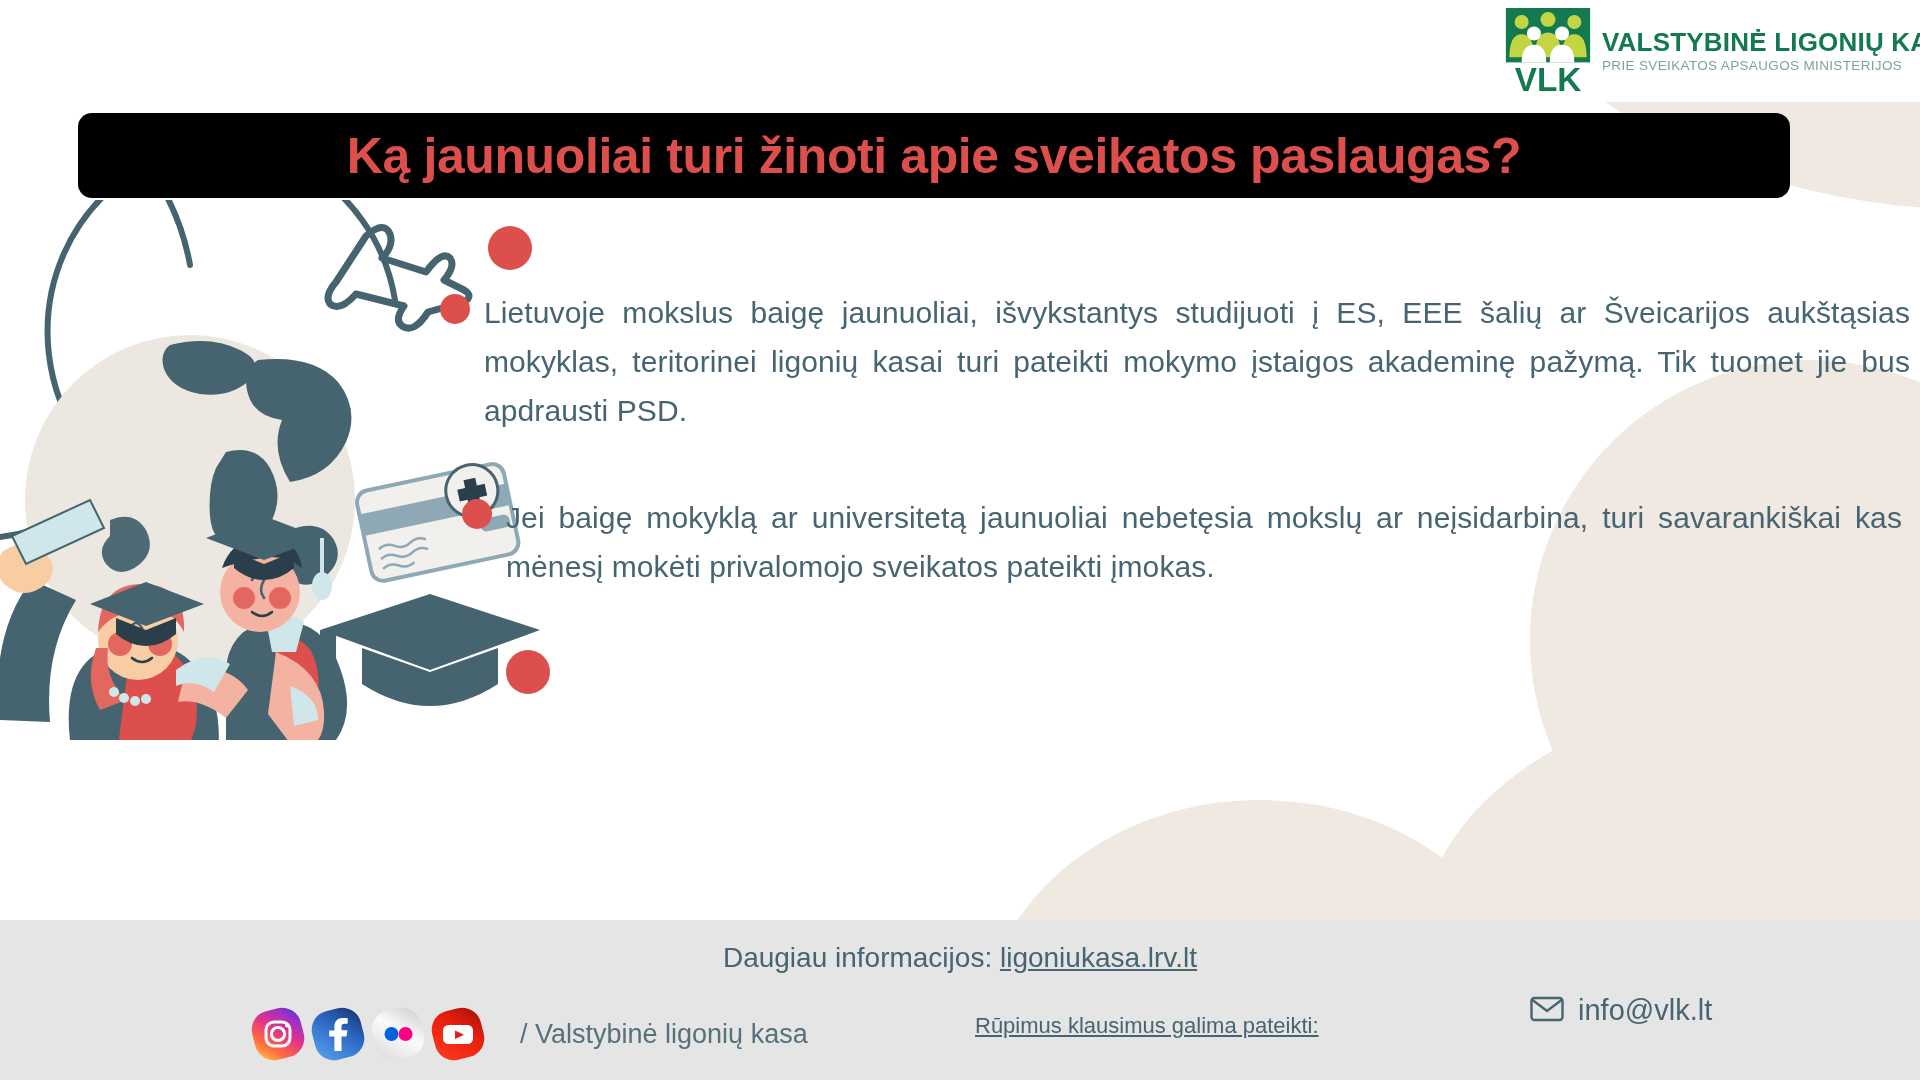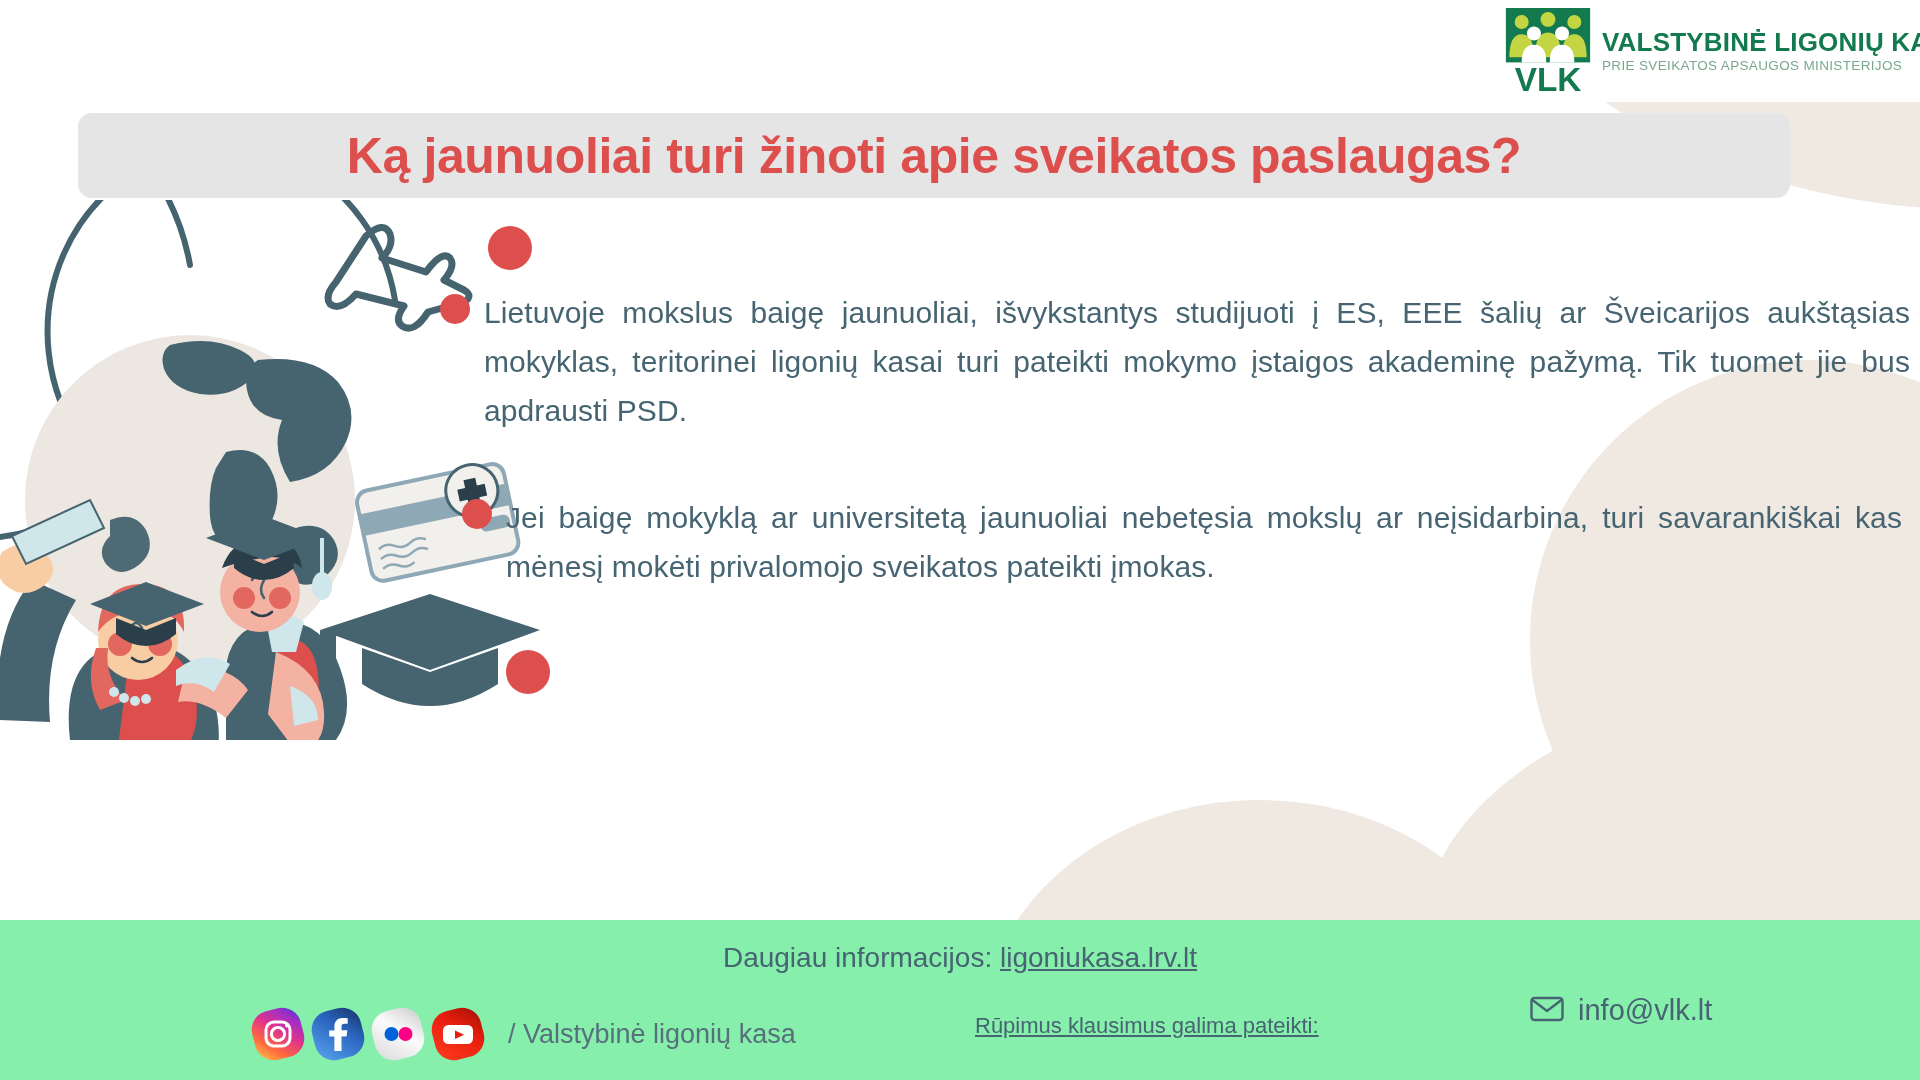--- a/index.html
+++ b/index.html
@@ -42,21 +42,21 @@
   .logo-line1 {
     font-size:26px; font-weight:bold; color:#127a4e; letter-spacing:.2px; white-space:nowrap;
   }
   .logo-line2 {
     font-size:13.5px; color:#7aa88f; letter-spacing:.35px; margin-top:4px; white-space:nowrap;
   }
 
   
   .title-bar {
     position:absolute; left:78px; top:113px; width:1712px; height:85px;
-    background:#e5e5e5; border-radius:14px;
+    background:#000000; border-radius:14px;
     display:flex; align-items:center; justify-content:center;
   }
   .title-text {
     font-size:50px; font-weight:bold; color:#dd4f4d;
     letter-spacing:-0.4px; white-space:nowrap;
   }
 
   
   .illus { position:absolute; left:-10px; top:200px; width:560px; height:540px; }
 
@@ -72,35 +72,35 @@
     text-align:justify; text-align-last:left; margin-left:14px; flex:1 1 auto;
     letter-spacing:0.1px;
   }
   #b1 { margin-left:0px; width:1470px; }
   #b2 { margin-left:40px; margin-top:58px; width:1420px; }
   #b3 { margin-left:22px; margin-top:58px; width:1440px; }
 
   
   .footer {
     position:absolute; left:0; top:920px; width:1920px; height:160px;
-    background:#86efac;
+    background:#e5e5e5;
   }
   .more-info {
     position:absolute; left:0; top:22px; width:1920px; text-align:center;
     font-size:28px; color:#466471;
   }
   .more-info .link { text-decoration:underline; }
 
   .social-row {
     position:absolute; left:250px; top:86px; display:flex; align-items:center; gap:0px;
   }
   .soc { width:56px; height:56px; position:relative; margin-right:4px; }
   .soc svg { display:block; }
   .handle {
-    font-size:27px; color:#56707c; margin-left:18px; white-space:nowrap;
+    font-size:27px; color:#56707c; margin-left:30px; white-space:nowrap;
   }
   .ask {
     position:absolute; left:975px; top:93px; font-size:22px; color:#466471;
     text-decoration:underline; white-space:nowrap;
   }
   .contact {
     position:absolute; left:1530px; top:74px; display:flex; flex-direction:column; gap:6px;
   }
   .contact-line { display:flex; align-items:center; gap:14px; }
   .contact-line .ic { width:34px; height:30px; flex:0 0 auto; }

